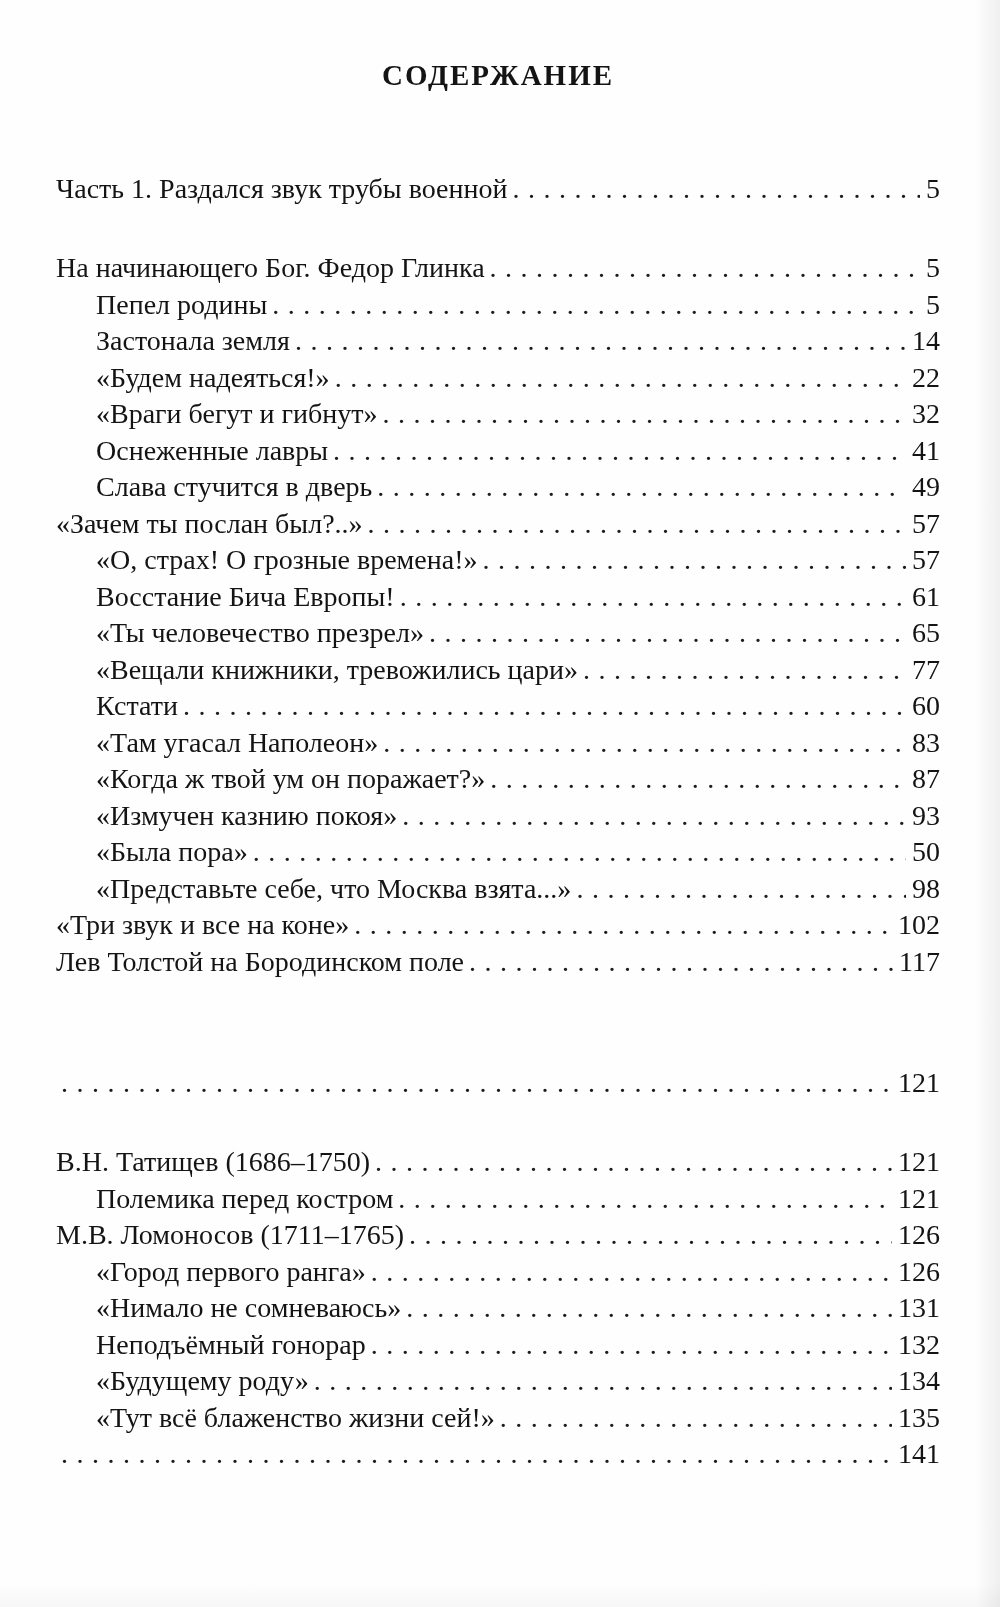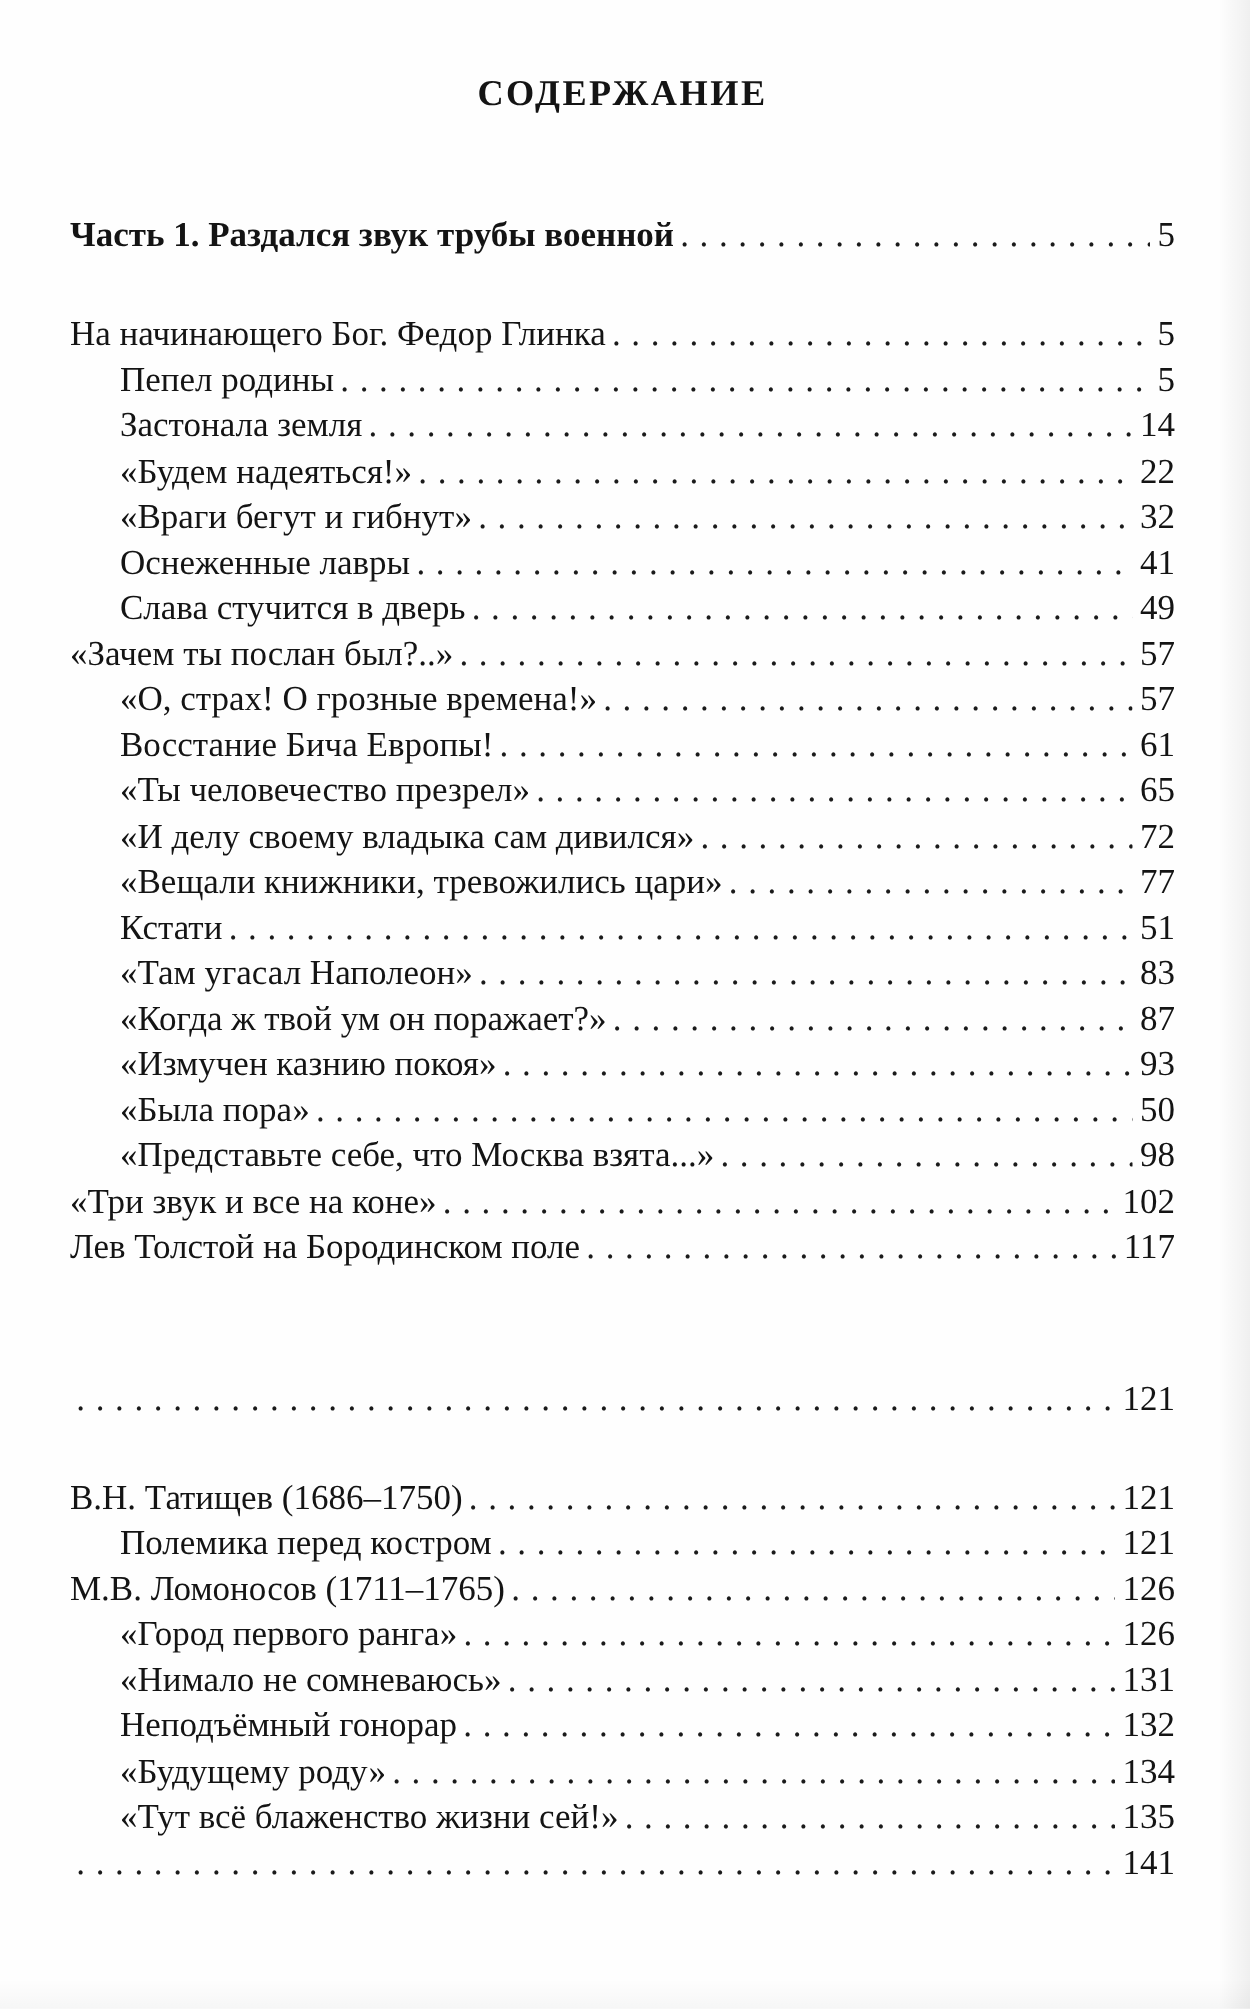--- a/index.html
+++ b/index.html
@@ -34,21 +34,21 @@
     display: flex;
     align-items: baseline;
     font-size: 28px;
     line-height: 36.5px;
     white-space: nowrap;
   }
   .row.heading {
     line-height: 38px;
     margin-bottom: 42px;
   }
-  .row.heading .label { font-weight: bold; }
+  .row.heading .label { font-weight: normal; }
   .row.indent { padding-left: 40px; }
   .label { flex: none; }
   .leader {
     flex: 1 1 auto;
     overflow: hidden;
     padding-left: 5px;
     min-width: 12px;
   }
   .leader::after {
     content: "................................................................................";
@@ -122,33 +122,28 @@
           <span class="label">Восстание Бича Европы!</span>
           <span class="leader"></span>
           <span class="page-num">61</span>
         </div>
         <div class="row indent">
           <span class="label">«Ты человечество презрел»</span>
           <span class="leader"></span>
           <span class="page-num">65</span>
         </div>
         <div class="row indent">
-          <span class="label">«И делу своему владыка сам дивился»</span>
-          <span class="leader"></span>
-          <span class="page-num">72</span>
-        </div>
-        <div class="row indent">
           <span class="label">«Вещали книжники, тревожились цари»</span>
           <span class="leader"></span>
           <span class="page-num">77</span>
         </div>
         <div class="row indent">
           <span class="label">Кстати</span>
           <span class="leader"></span>
-          <span class="page-num">51</span>
+          <span class="page-num">60</span>
         </div>
         <div class="row indent">
           <span class="label">«Там угасал Наполеон»</span>
           <span class="leader"></span>
           <span class="page-num">83</span>
         </div>
         <div class="row indent">
           <span class="label">«Когда ж твой ум он поражает?»</span>
           <span class="leader"></span>
           <span class="page-num">87</span>

